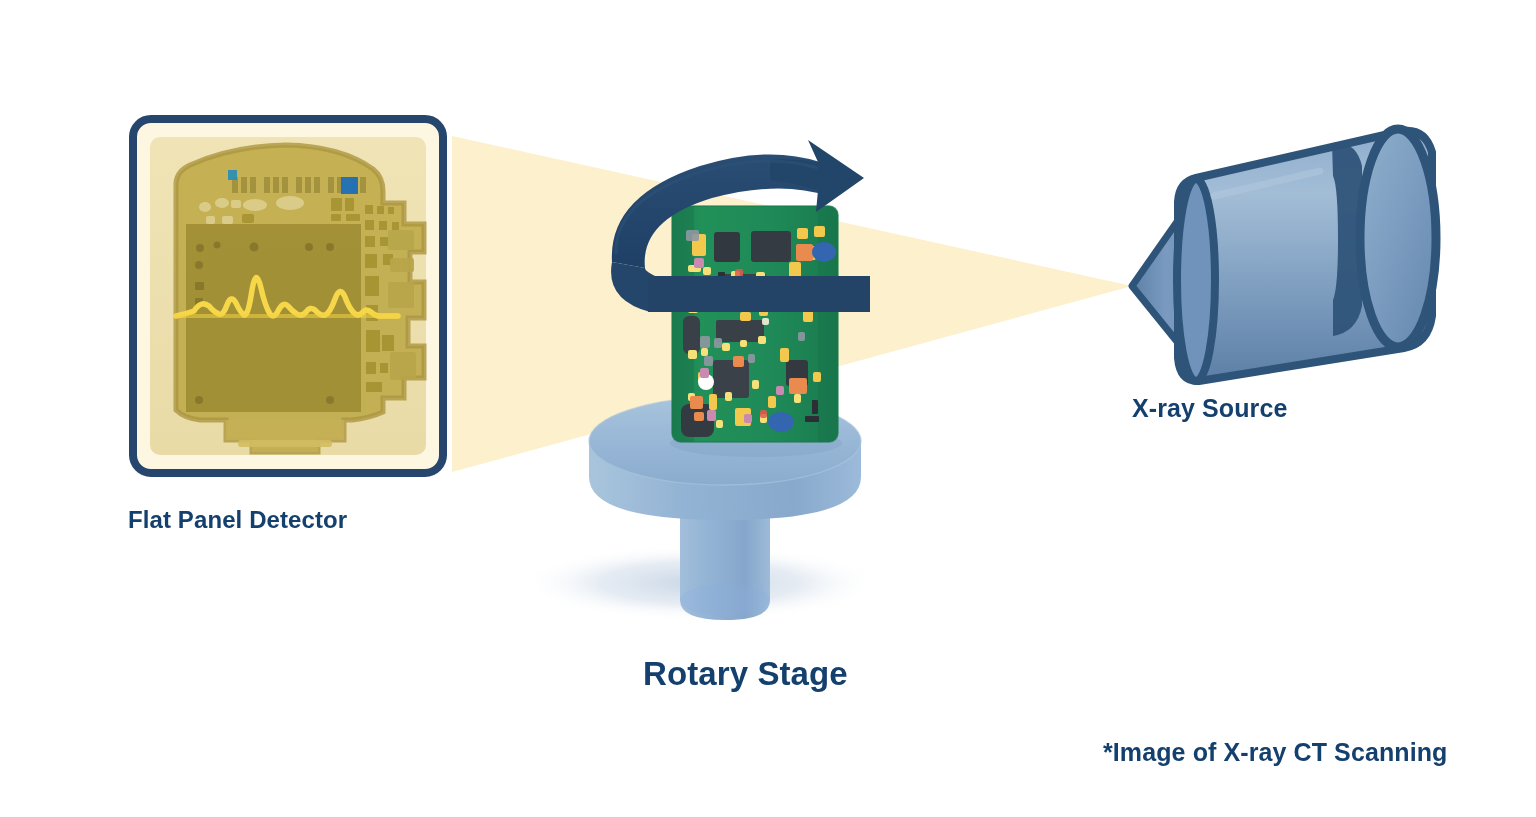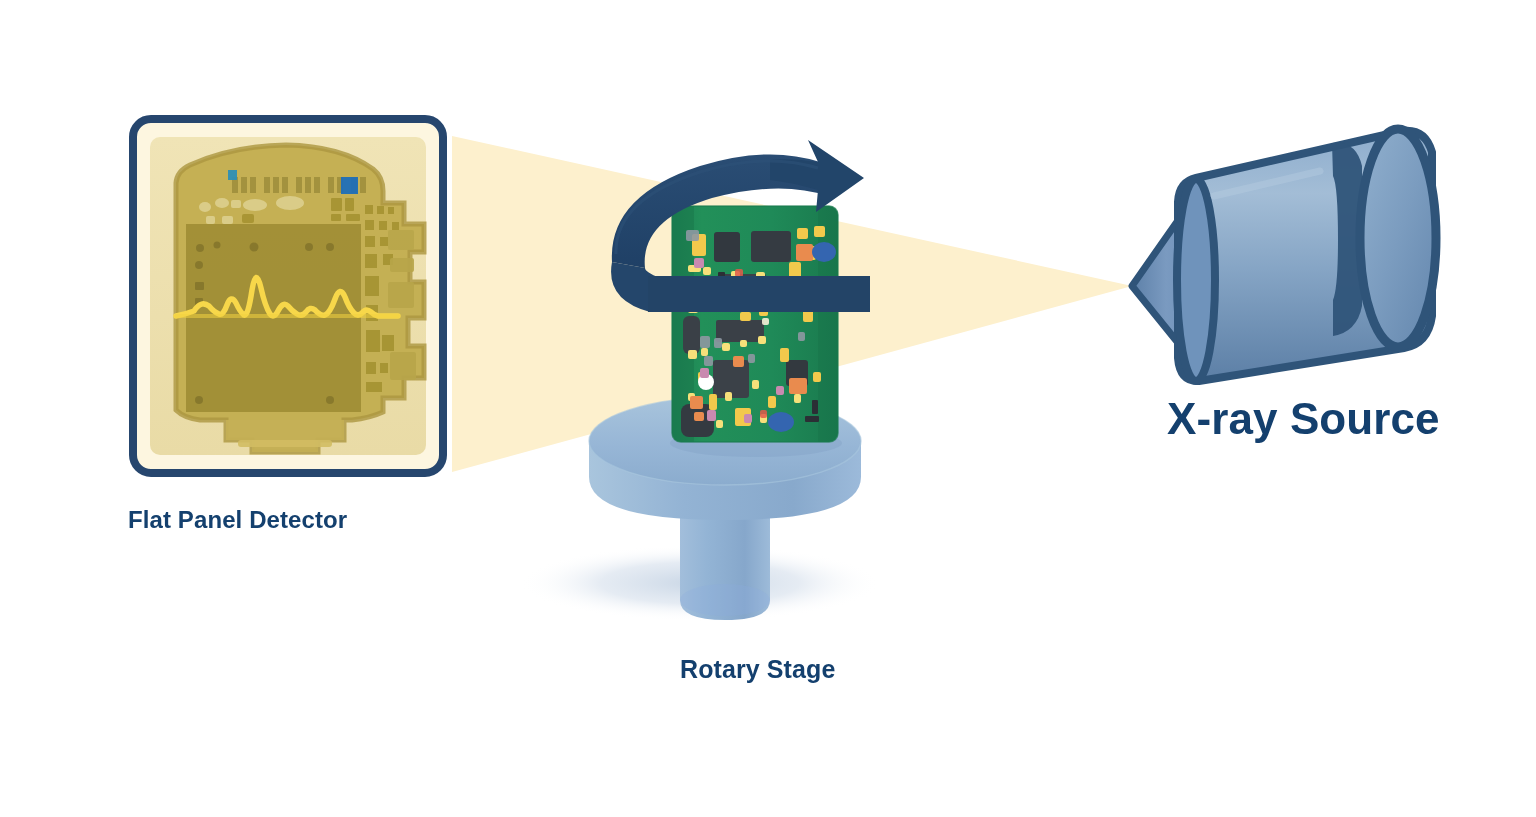--- a/index.html
+++ b/index.html
@@ -32,28 +32,28 @@
     font-weight: bold;
     white-space: nowrap;
     letter-spacing: 0.1px;
   }
   #label-detector {
     left: 128px;
     top: 506px;
     font-size: 24px;
   }
   #label-rotary {
-    left: 680px;
+    left: 643px;
     top: 655px;
+    font-size: 33px;
+  }
+  #label-source {
+    left: 1132px;
+    top: 394px;
     font-size: 25px;
-  }
-  #label-source {
-    left: 1167px;
-    top: 394px;
-    font-size: 44px;
   }
   #footnote {
     left: 1103px;
     top: 738px;
     font-size: 25px;
   }
 </style>
 </head>
 <body>
 
@@ -400,14 +400,15 @@
       <path d="M1214 196 L1320 171" fill="none" stroke="#b5cbe0" stroke-width="7" opacity="0.45" stroke-linecap="round"></path>
     </g>
   </svg>
 
   <div class="label" id="label-detector">Flat Panel Detector</div>
 
   <div class="label" id="label-rotary">Rotary Stage</div>
 
   <div class="label" id="label-source">X-ray Source</div>
 
+  <div class="label" id="footnote">*Image of X-ray CT Scanning</div>
 
 </div>
 
 </body></html>

